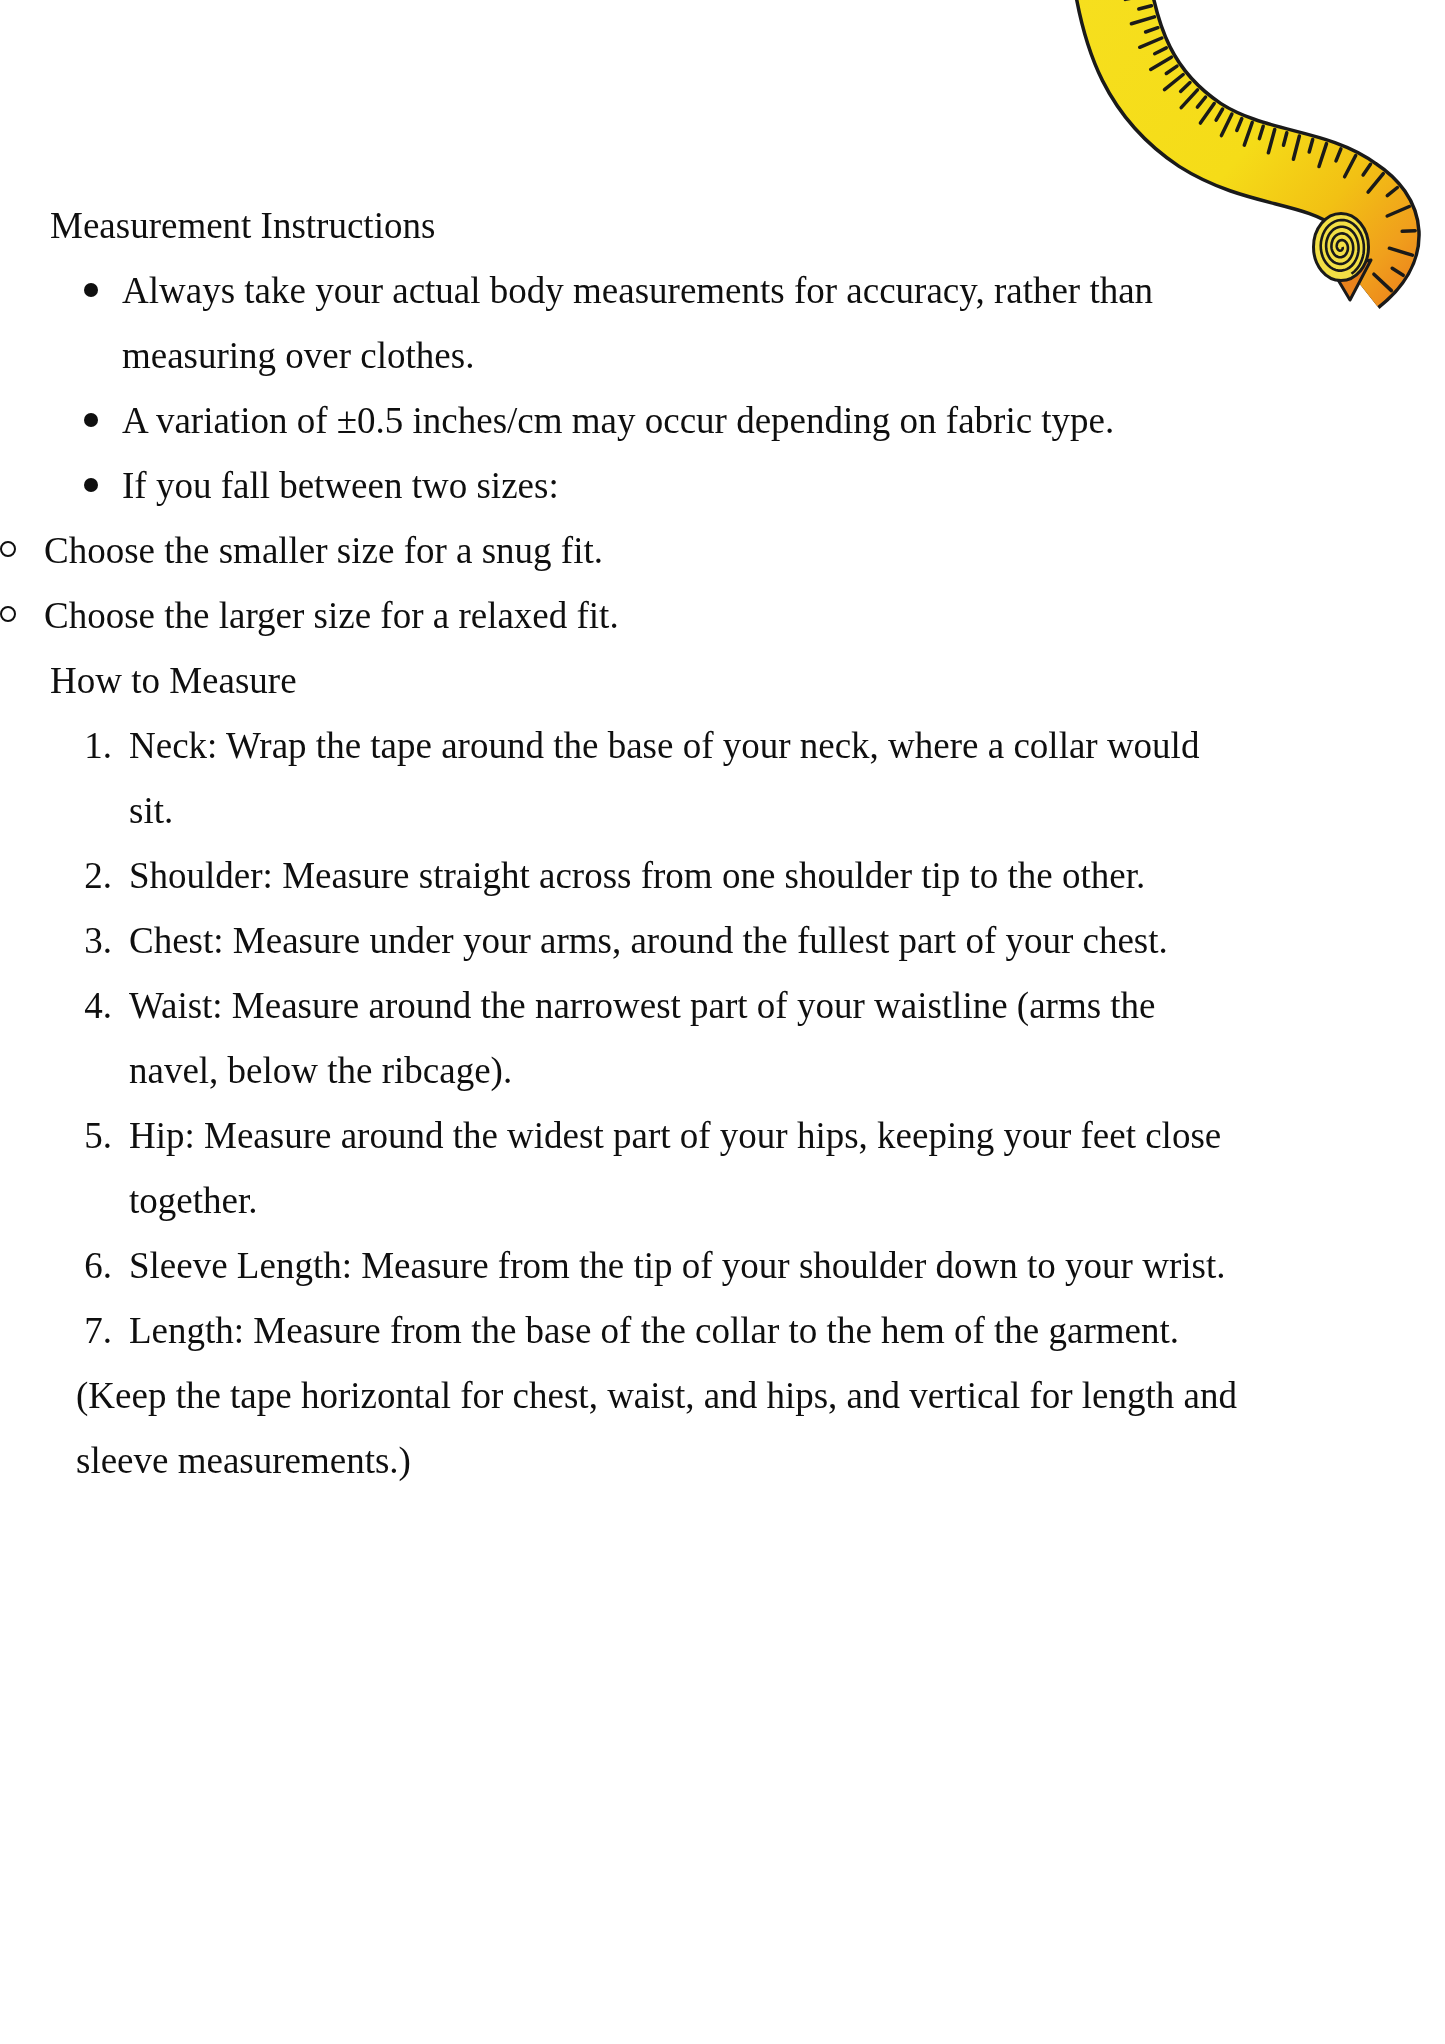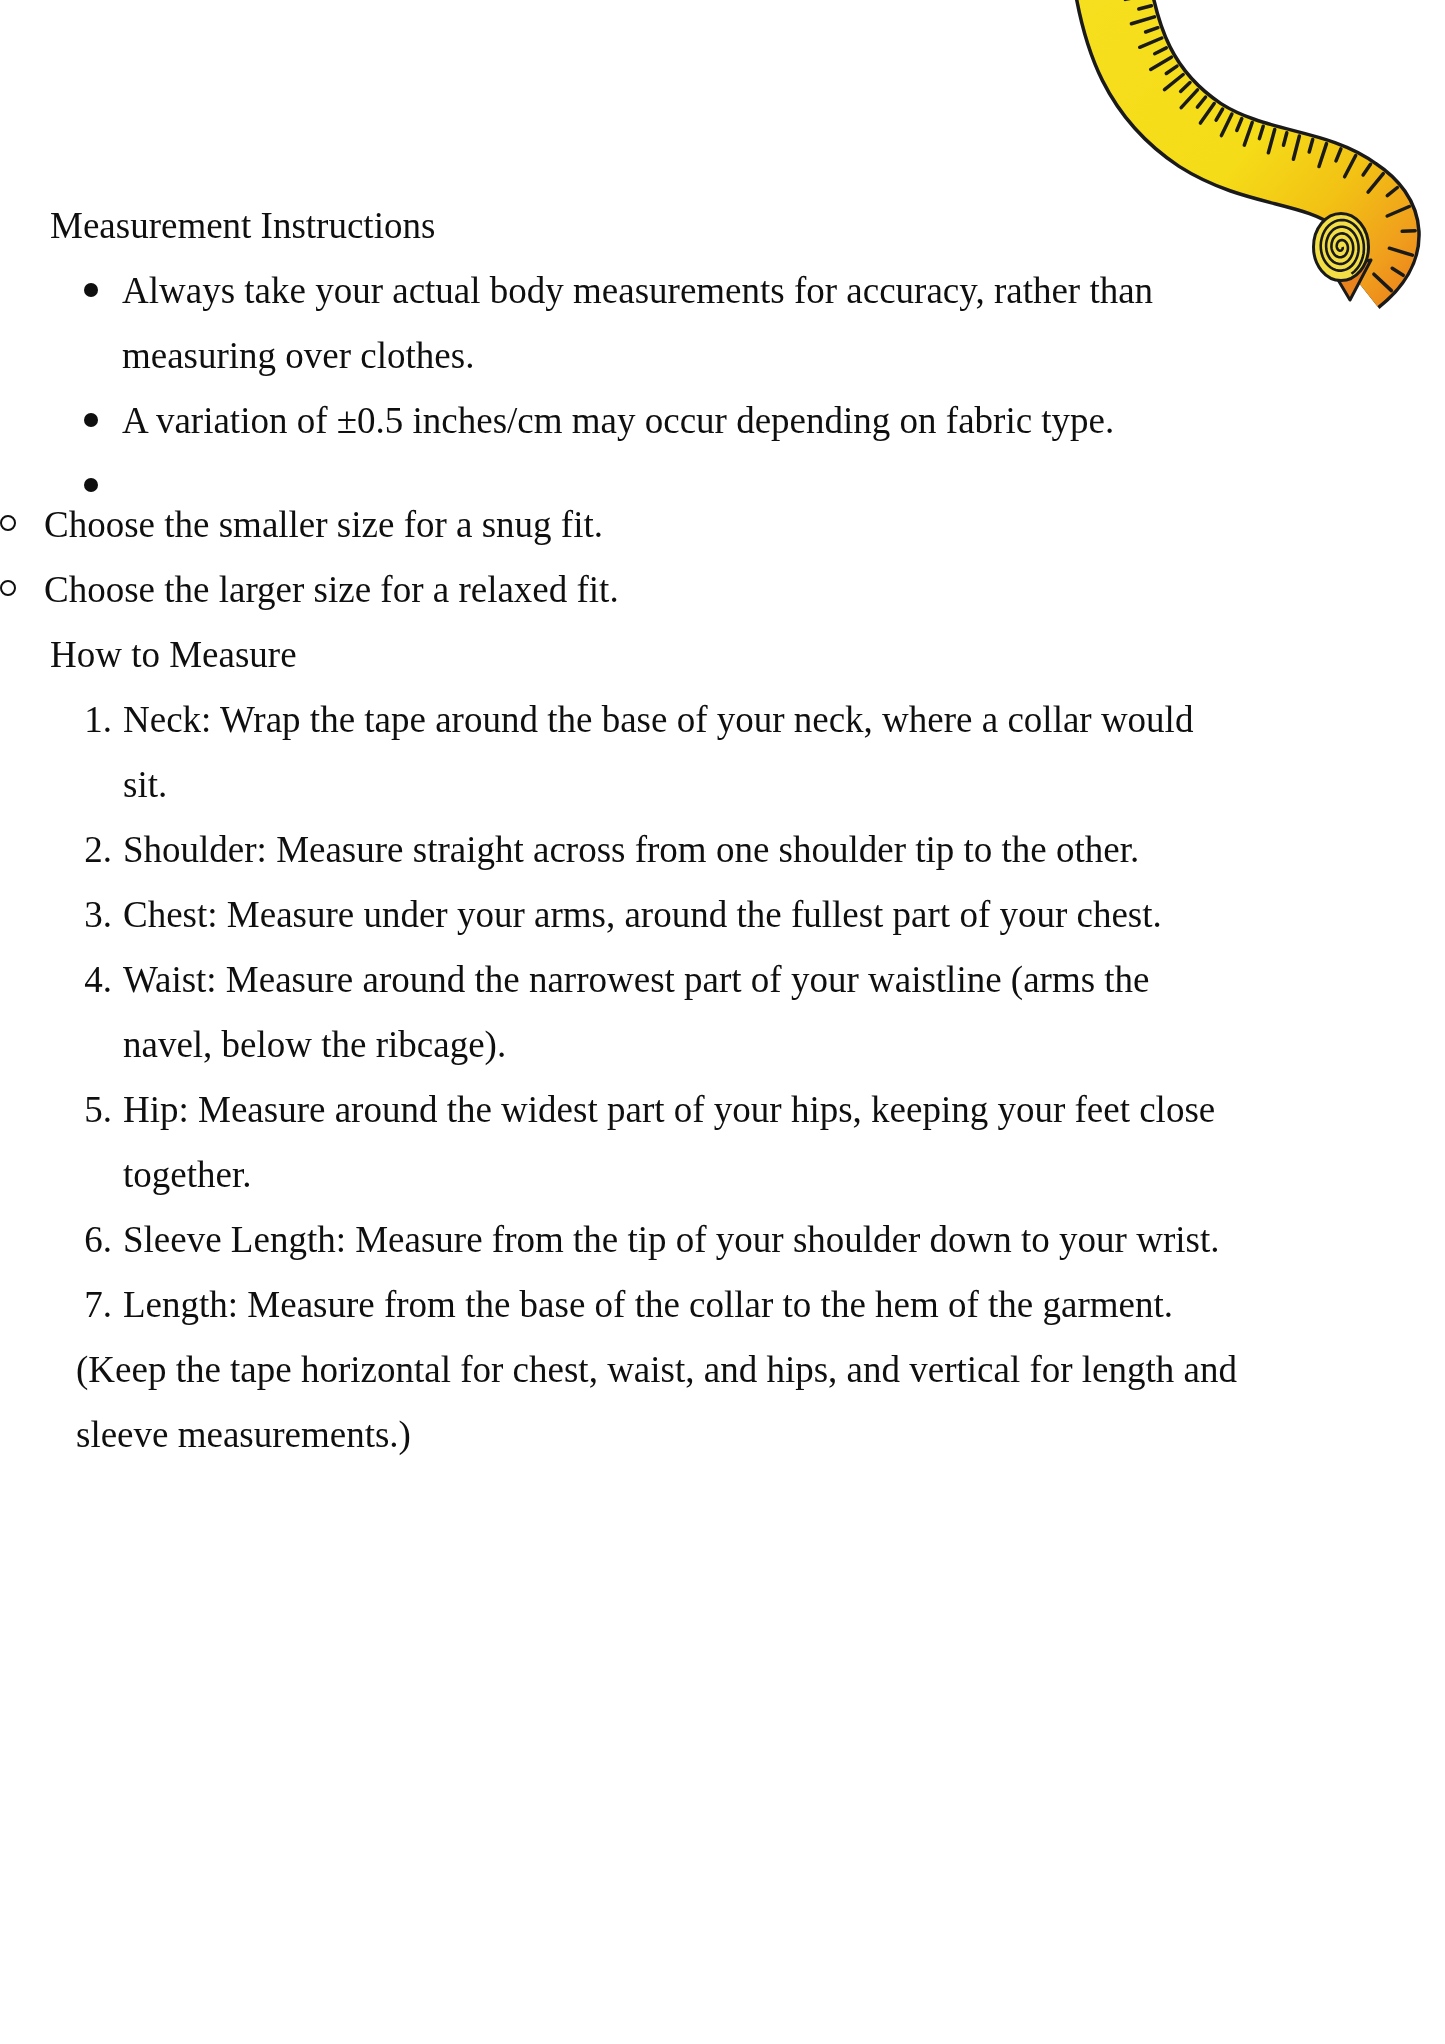--- a/index.html
+++ b/index.html
@@ -16,21 +16,21 @@
   .sub-row { }
   .disc {
     flex:0 0 auto; width:14px; height:14px; border-radius:50%;
     background:#0f0f0f; margin:25px 24px 0 0;
   }
   .ring {
     flex:0 0 auto; width:12px; height:12px; border:2.5px solid #0f0f0f;
     border-radius:50%; margin:23px 28px 0 0;
   }
   .step-num { flex:0 0 112px; text-align:right; white-space:nowrap; }
-  .step-text { margin-left:11px; }
+  .step-text { margin-left:17px; }
   .txt { padding-right:5px; }
   
   .w-b1 { max-width:1287px; }
   .w-s1 { max-width:1183px; }
   .w-s3 { max-width:1175px; }
   .w-s4 { max-width:1185px; }
   .w-s5 { max-width:1235px; }
   .w-s6 { max-width:1209px; }
   .w-s7 { max-width:1157px; }
   .tape-svg { position:absolute; left:1015px; top:0; width:430px; height:310px; pointer-events:none; }
@@ -49,20 +49,21 @@
       <span class="txt w-b1">Always take your actual body measurements for accuracy, rather than measuring over clothes.</span>
     </div>
 
     <div class="row bullet-row">
       <span class="disc"></span>
       <span class="txt">A variation of ±0.5 inches/cm may occur depending on fabric type.</span>
     </div>
 
     <div class="row bullet-row">
       <span class="disc"></span>
+      <span class="txt">If you fall between two sizes:</span>
     </div>
 
     <div class="row sub-row">
       <span class="ring"></span>
       <span class="txt">Choose the smaller size for a snug fit.</span>
     </div>
 
     <div class="row sub-row">
       <span class="ring"></span>
       <span class="txt">Choose the larger size for a relaxed fit.</span>

